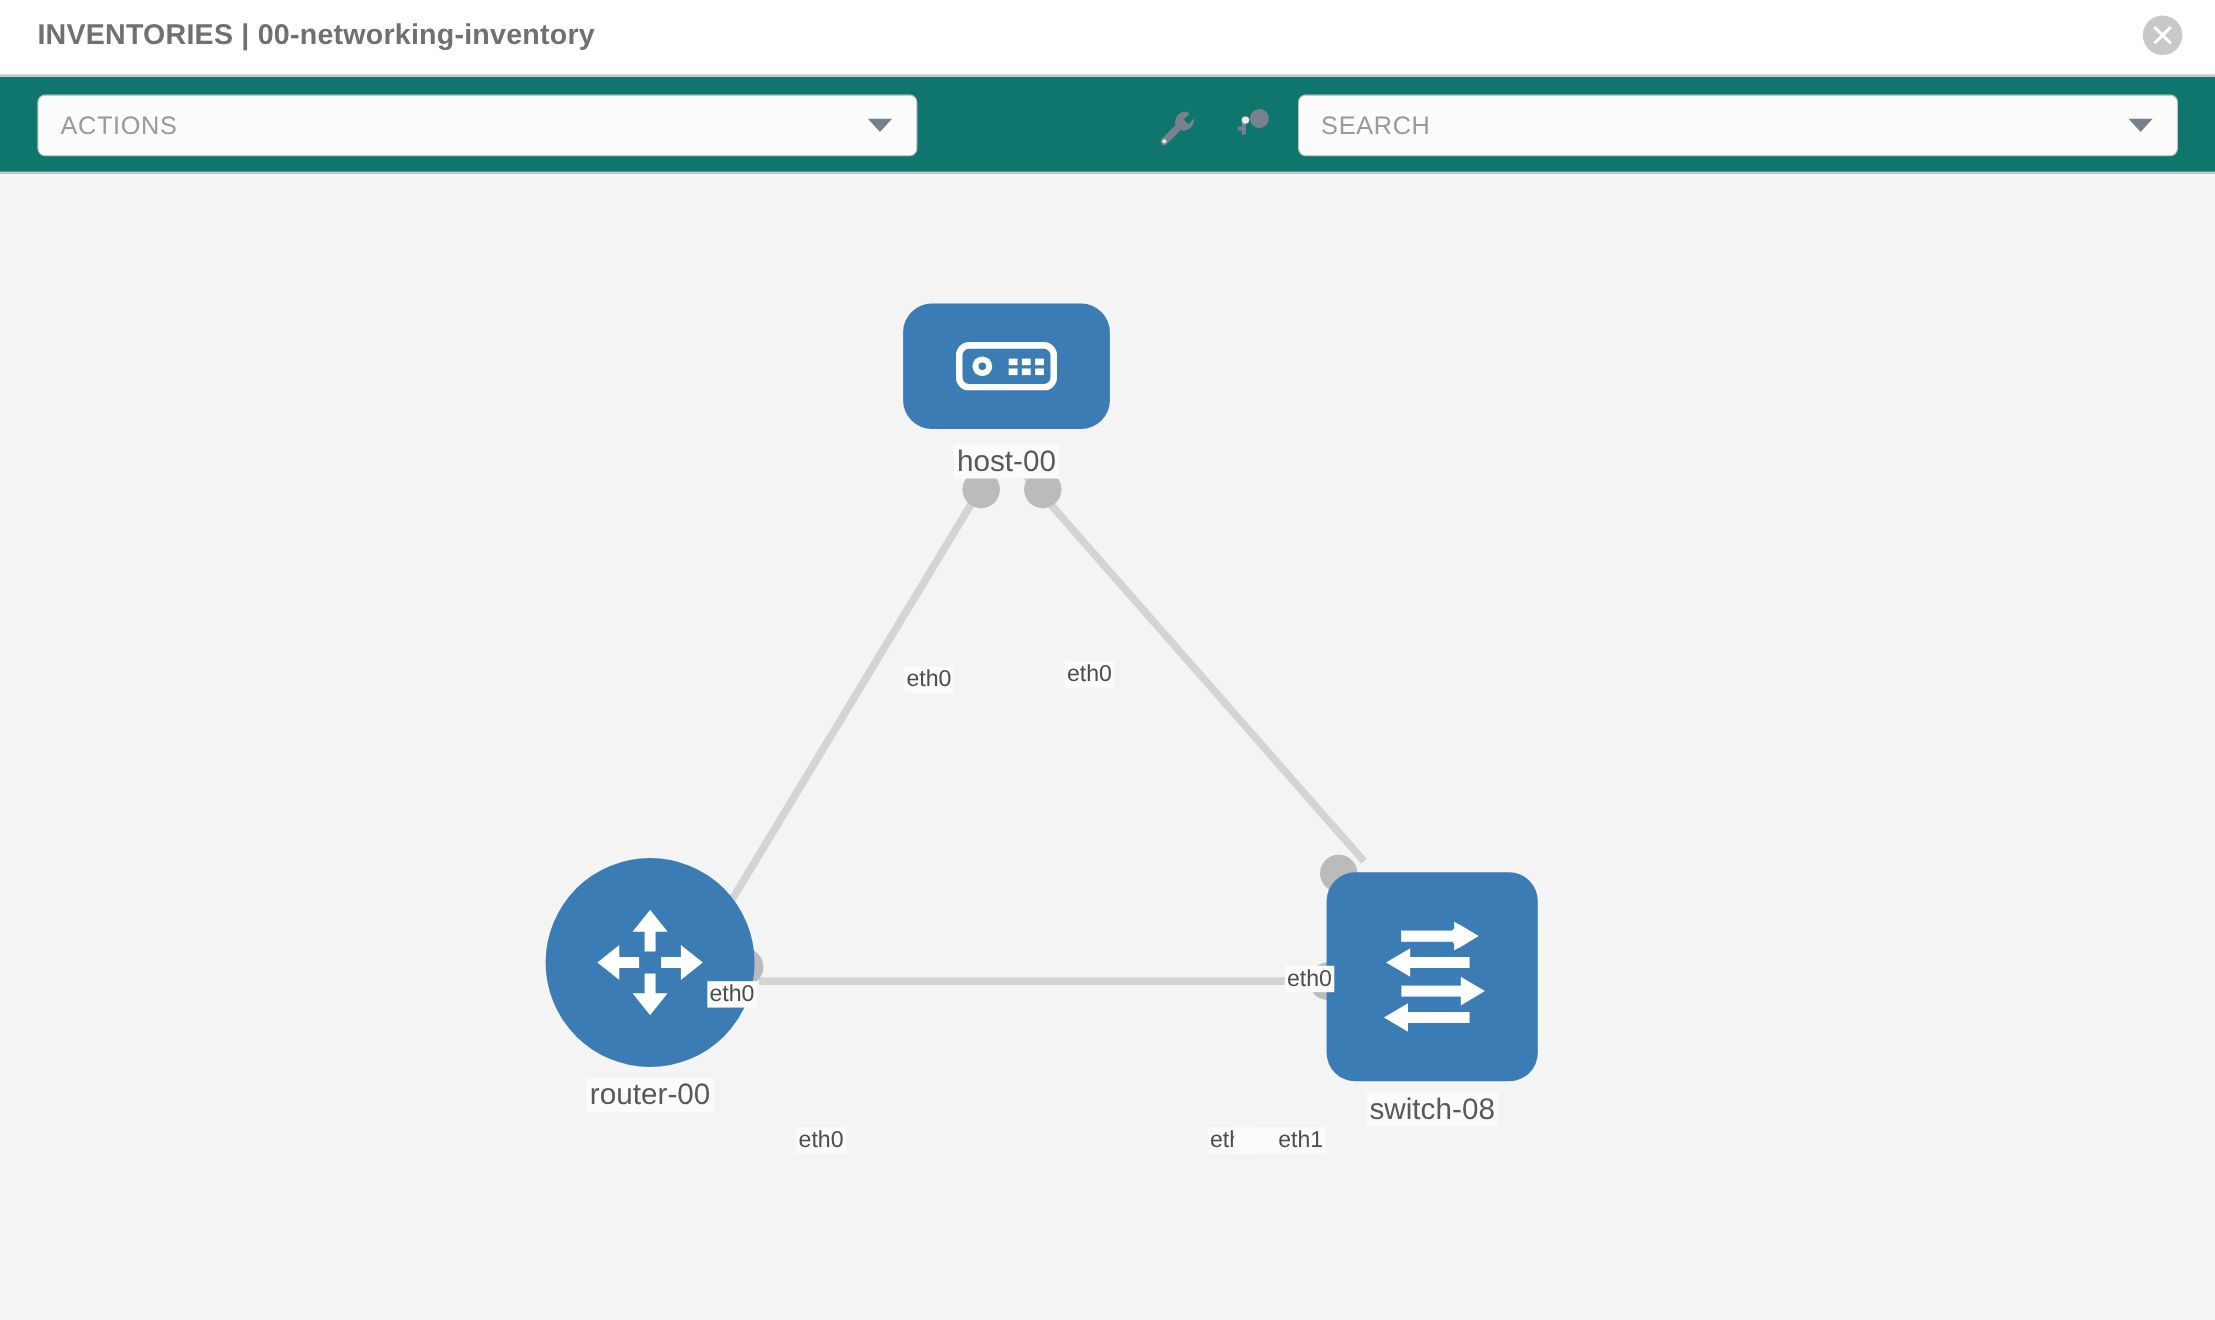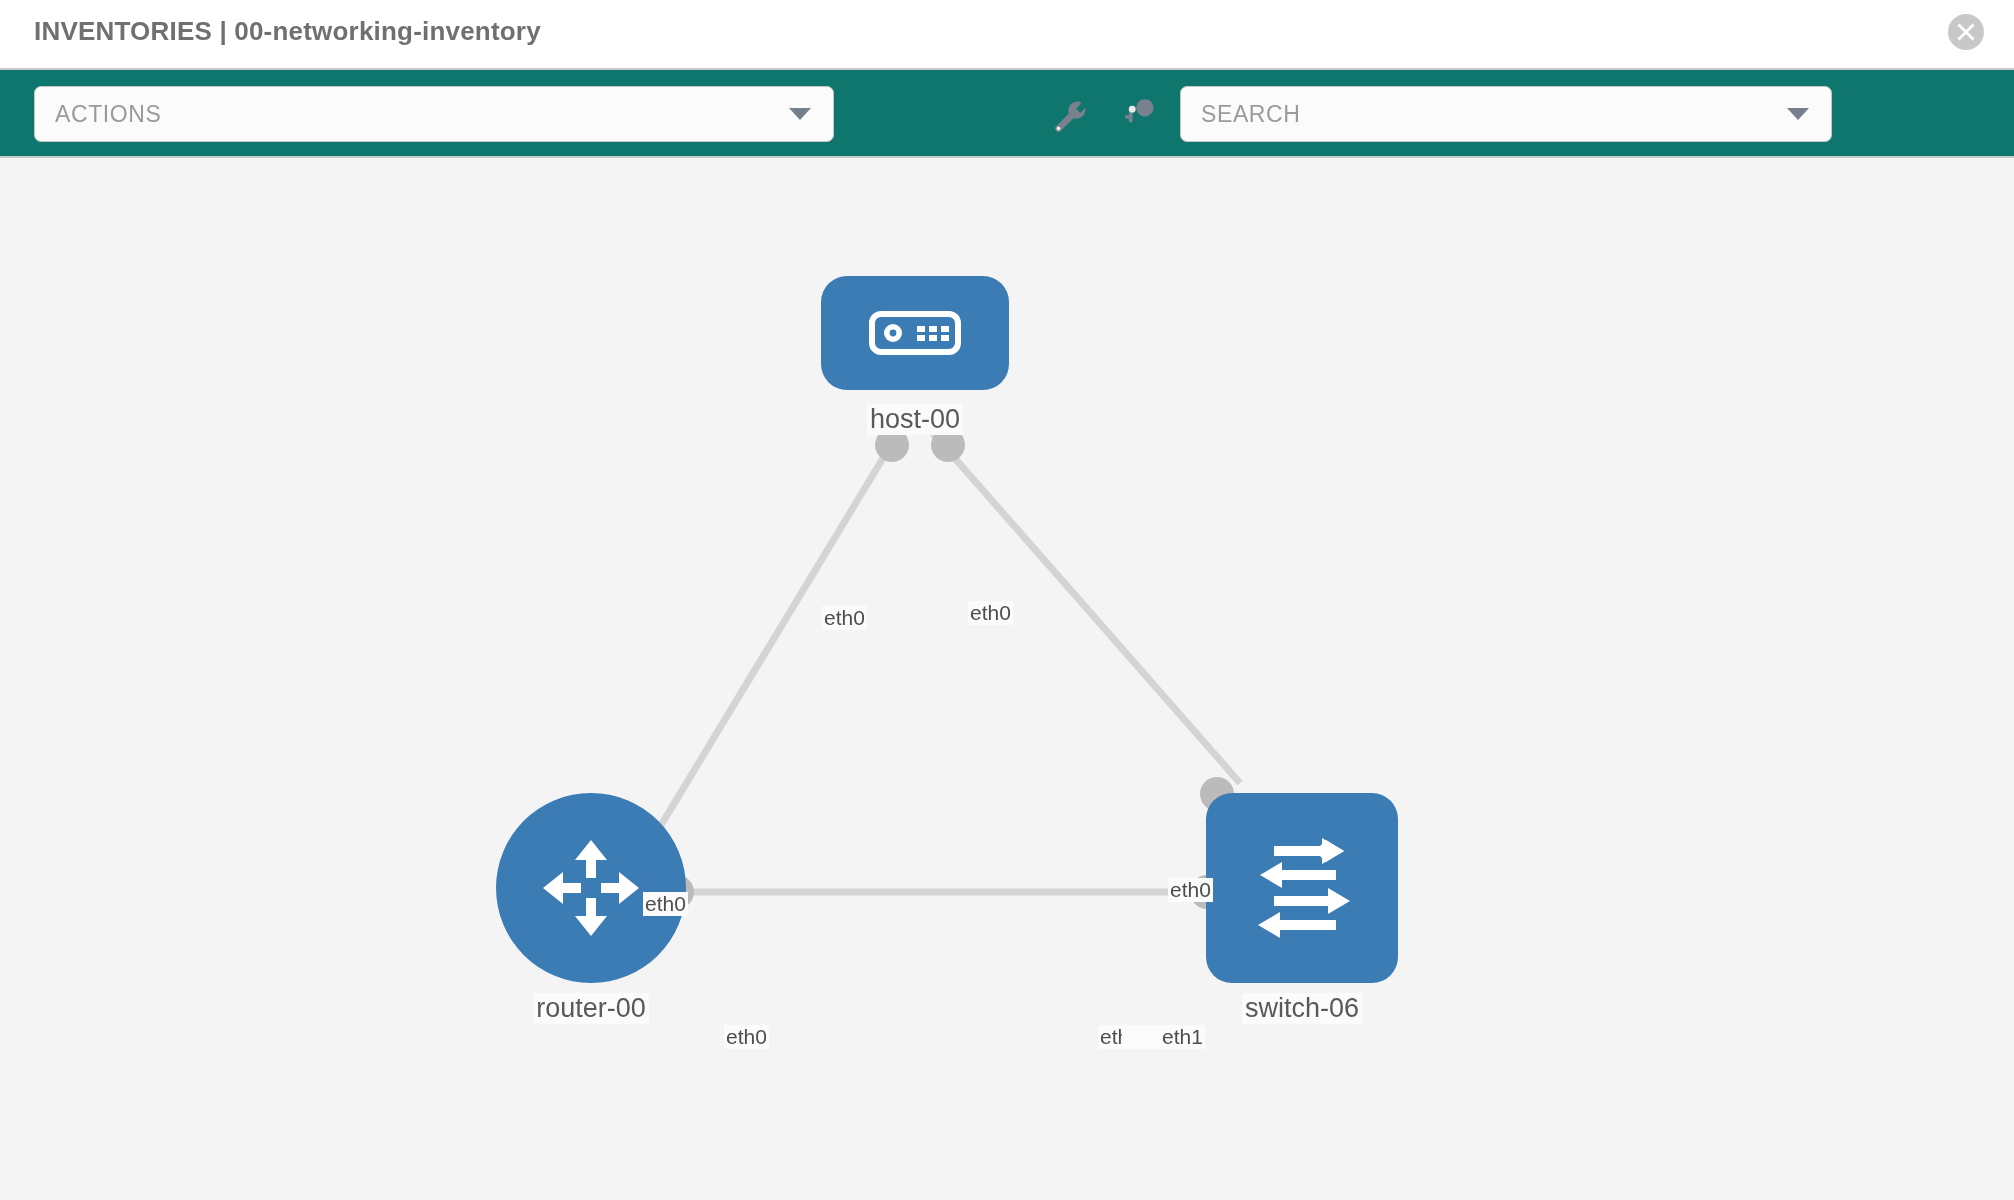--- a/index.html
+++ b/index.html
@@ -35,21 +35,21 @@
     border-top: 2px solid #c9c9c9;
     border-bottom: 2px solid #c9c9c9;
   }
   .field {
     position: absolute; top: 16px; height: 56px;
     background: #fbfbfb;
     border: 1px solid #c4c4c4;
     border-radius: 7px;
   }
   .field-actions { left: 34px; width: 800px; }
-  .field-search  { left: 1180px; width: 652px; }
+  .field-search  { left: 1180px; width: 800px; }
   .field-text {
     position: absolute; left: 20px; top: 50%; transform: translateY(-50%);
     font-size: 23px; color: #9a9a9a; letter-spacing: 0.6px;
   }
   .caret {
     position: absolute; right: 22px; top: 50%; transform: translateY(-50%);
     width: 0; height: 0;
     border-left: 11px solid transparent;
     border-right: 11px solid transparent;
     border-top: 12px solid #76808c;
@@ -192,21 +192,21 @@
           <rect x="60" y="15" width="8" height="6" fill="#ffffff"></rect>
           <rect x="72" y="15" width="8" height="6" fill="#ffffff"></rect>
           <rect x="48" y="24" width="8" height="6" fill="#ffffff"></rect>
           <rect x="60" y="24" width="8" height="6" fill="#ffffff"></rect>
           <rect x="72" y="24" width="8" height="6" fill="#ffffff"></rect>
         </svg>
       </div>
       <div class="node-label" style="top:128px;">host-00</div>
     </div>
 
-    <div class="node" style="left:496px; top:635px; width:190px; height:260px;">
+    <div class="node" style="left:496px; top:622px; width:190px; height:260px;">
       <div class="stub" style="left:164px; top:82px;"></div>
       <div class="node-shape shape-circle" style="width:190px; height:190px;">
         <svg width="112" height="112" viewBox="0 0 112 112">
           <g fill="#ffffff">
 
             <path d="M56 8 L72 28 L61 28 L61 46 L51 46 L51 28 L40 28 Z"></path>
 
             <path d="M56 104 L40 84 L51 84 L51 66 L61 66 L61 84 L72 84 Z"></path>
 
             <path d="M104 56 L84 40 L84 51 L66 51 L66 61 L84 61 L84 72 Z"></path>
@@ -233,21 +233,21 @@
             <path d="M20 49 L42 36 L42 62 Z"></path>
 
             <rect x="34" y="70" width="56" height="10"></rect>
             <path d="M110 75 L88 62 L88 88 Z"></path>
 
             <rect x="40" y="94" width="56" height="10"></rect>
             <path d="M18 99 L40 86 L40 112 Z"></path>
           </g>
         </svg>
       </div>
-      <div class="node-label" style="top:200px;">switch-06</div>
+      <div class="node-label" style="top:200px;">switch-08</div>
     </div>
 
     <div class="edge-label" style="left:822px;  top:448px;">eth0</div>
     <div class="edge-label" style="left:968px;  top:443px;">eth0</div>
     <div class="edge-label" style="left:643px;  top:734px;">eth0</div>
     <div class="edge-label" style="left:1168px; top:720px;">eth0</div>
     <div class="edge-label" style="left:724px;  top:867px;">eth0</div>
     <div class="edge-label" style="left:1098px; top:867px;">eth0</div>
     <div class="edge-label" style="left:1122px; top:867px;padding-left:40px;">eth1</div>
 

